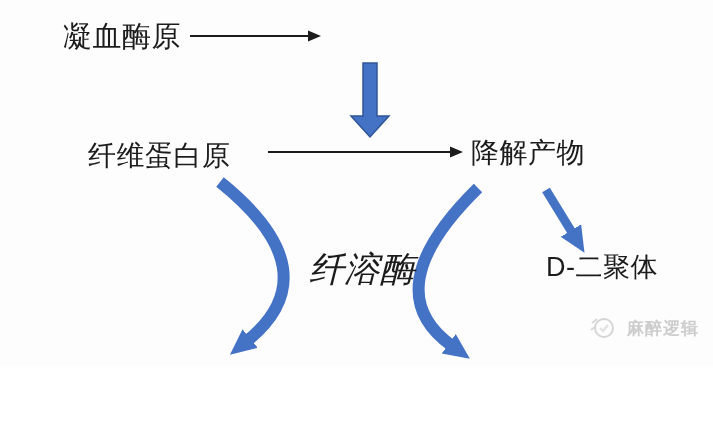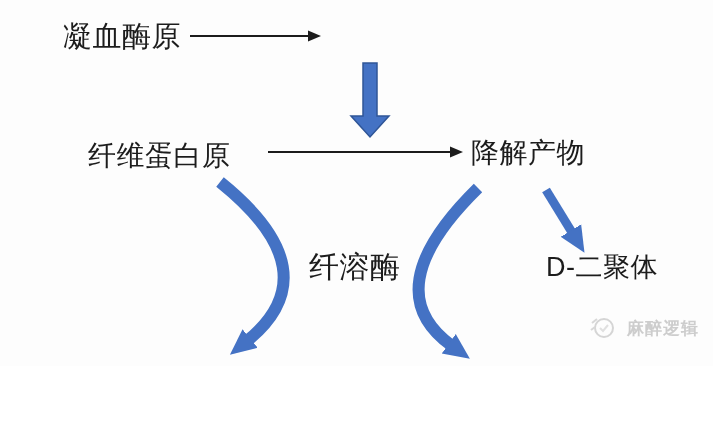--- a/index.html
+++ b/index.html
@@ -18,21 +18,21 @@
     position: absolute;
     color: var(--ink, #1c1c1c);
     white-space: nowrap;
     line-height: 1.05;
     letter-spacing: 0.5px;
   }
   .lbl-prothrombin { left: 63px;  top: 21px;  font-size: 29px; }
   .lbl-thrombin    { left: 330px; top: 21px;  font-size: 29px; }
   .lbl-fibrinogen  { left: 88px;  top: 141px; font-size: 28px; }
   .lbl-fibrin      { left: 471px; top: 138px; font-size: 28px; }
-  .lbl-plasmin     { left: 309px; top: 251px; font-size: 30px; }
+  .lbl-plasmin     { left: 309px; top: 251px; font-size: 35px; font-style: italic; }
   .lbl-ddimer      { left: 546px; top: 253px; font-size: 27px; }
   .lbl-fdp         { left: 197px; top: 367px; font-size: 29px; letter-spacing: 0; }
   .arrow-layer {
     position: absolute;
     left: 0; top: 0;
     width: 713px; height: 427px;
   }
   .blue-fill   { fill: var(--blue, #4472c4); }
   .blue-stroke { stroke: var(--blue, #4472c4); fill: none; }
   .black-line  { stroke: var(--ink, #1c1c1c); stroke-width: 2.2; fill: none; }

